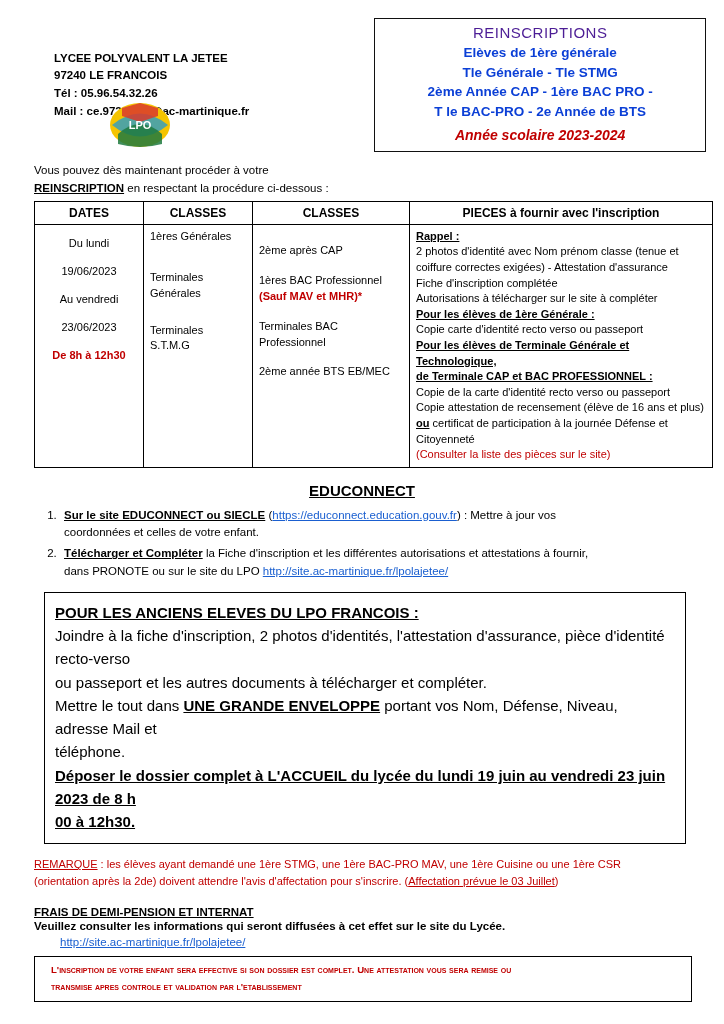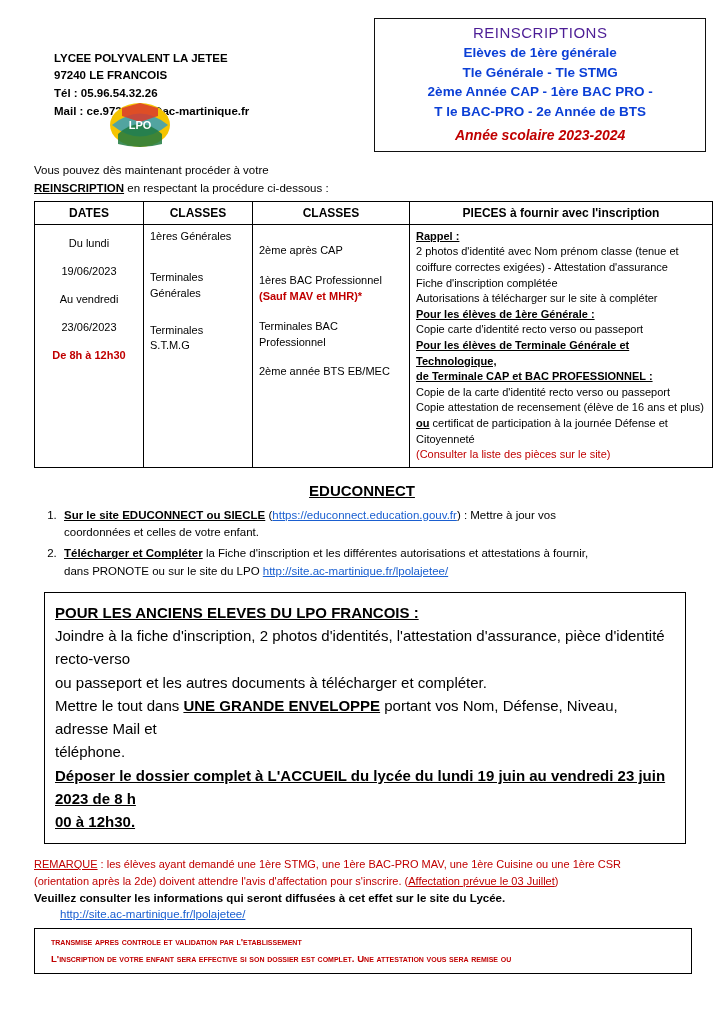--- a/index.html
+++ b/index.html
@@ -322,23 +322,24 @@
     <div>téléphone.</div>
     <div class="u" style="font-weight:bold">Déposer le dossier complet à L'ACCUEIL du lycée du lundi 19 juin au vendredi 23 juin 2023 de 8 h</div>
     <div class="u" style="font-weight:bold">00 à 12h30.</div>
   </div>
 
   <div class="remark">
     <span class="rem-label">REMARQUE</span><span> : les élèves ayant demandé une 1ère STMG, une 1ère BAC-PRO MAV, une 1ère Cuisine ou une 1ère CSR</span><br>
     <span>(orientation après la 2de) doivent attendre l'avis d'affectation pour s'inscrire. (</span><span class="u">Affectation prévue le 03 Juillet</span><span>)</span>
   </div>
 
+  <div class="frais-title">FRAIS DE DEMI-PENSION ET INTERNAT</div>
   <div class="frais-text">Veuillez consulter les informations qui seront diffusées à cet effet sur le site du Lycée.</div>
   <div class="frais-link">
     <a class="link" href="#">http://site.ac-martinique.fr/lpolajetee/</a>
   </div>
 
   <div class="notice">
+    <div>L'inscription de votre enfant sera effective si son dossier est complet. Une attestation  vous sera remise ou</div>
     <div>transmise apres controle et validation par l'etablissement</div>
-    <div>L'inscription de votre enfant sera effective si son dossier est complet. Une attestation  vous sera remise ou</div>
   </div>
 
 </div>
 
 </body></html>

